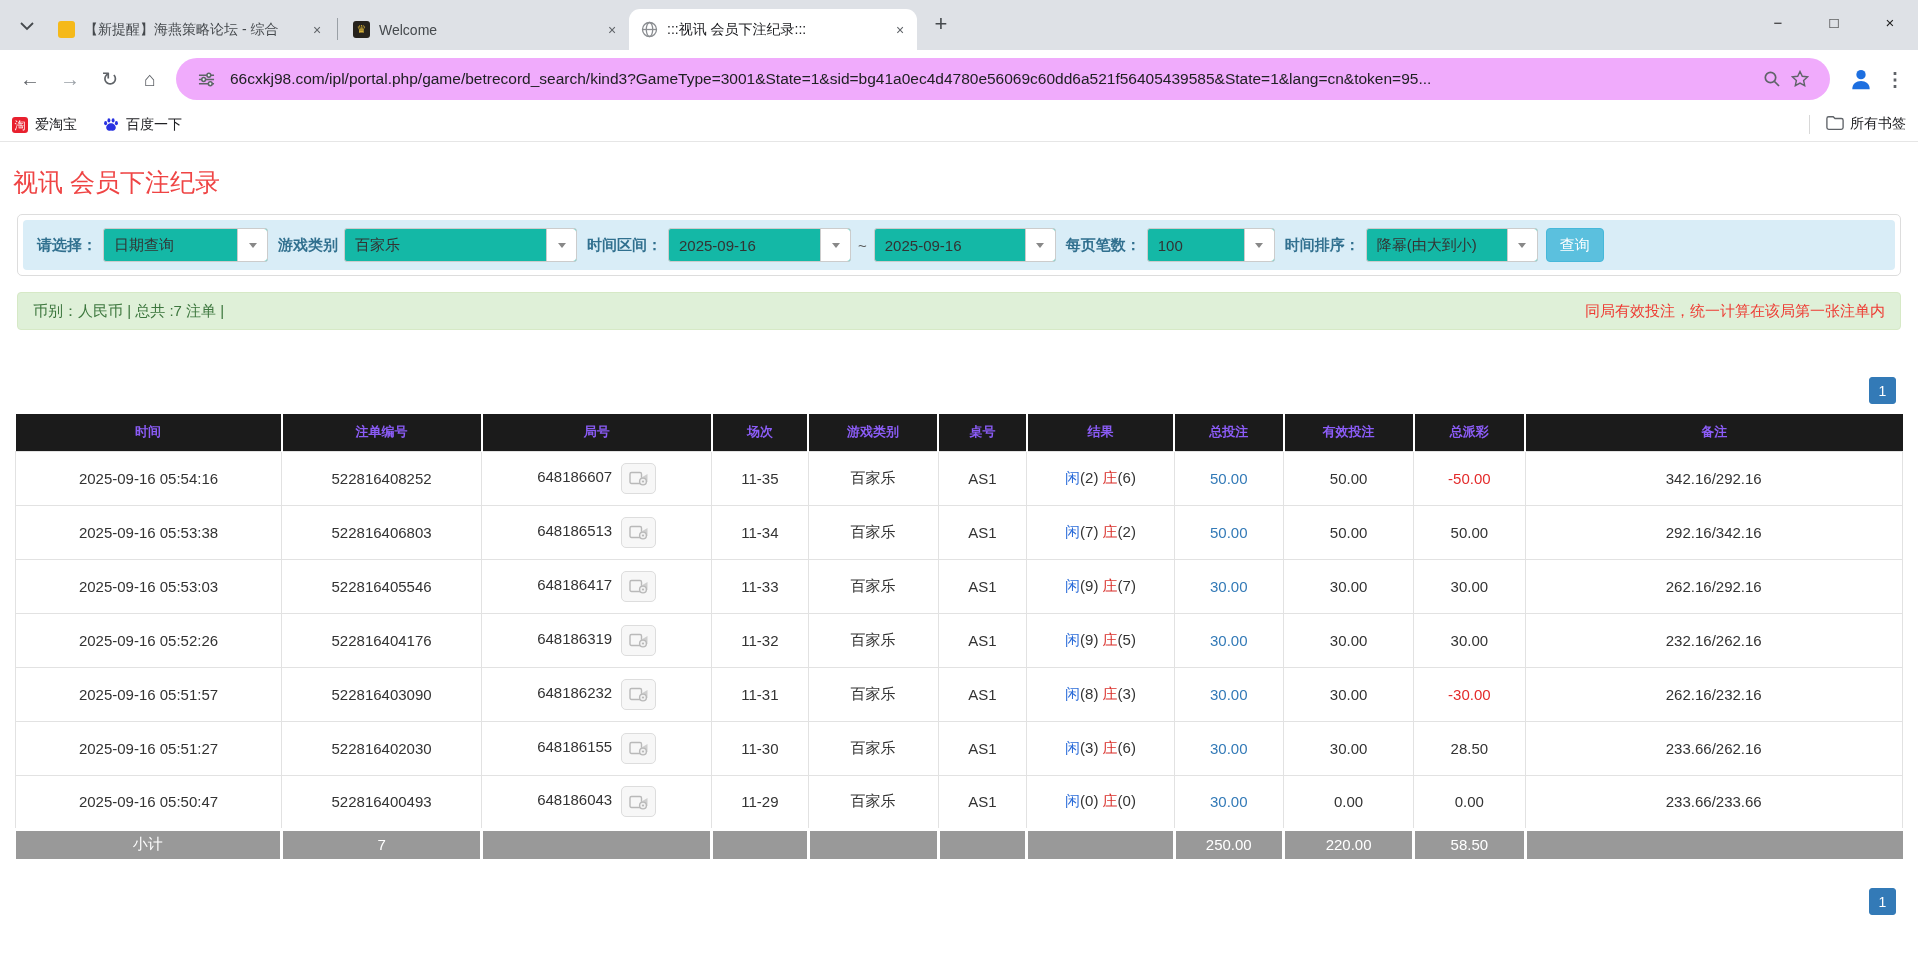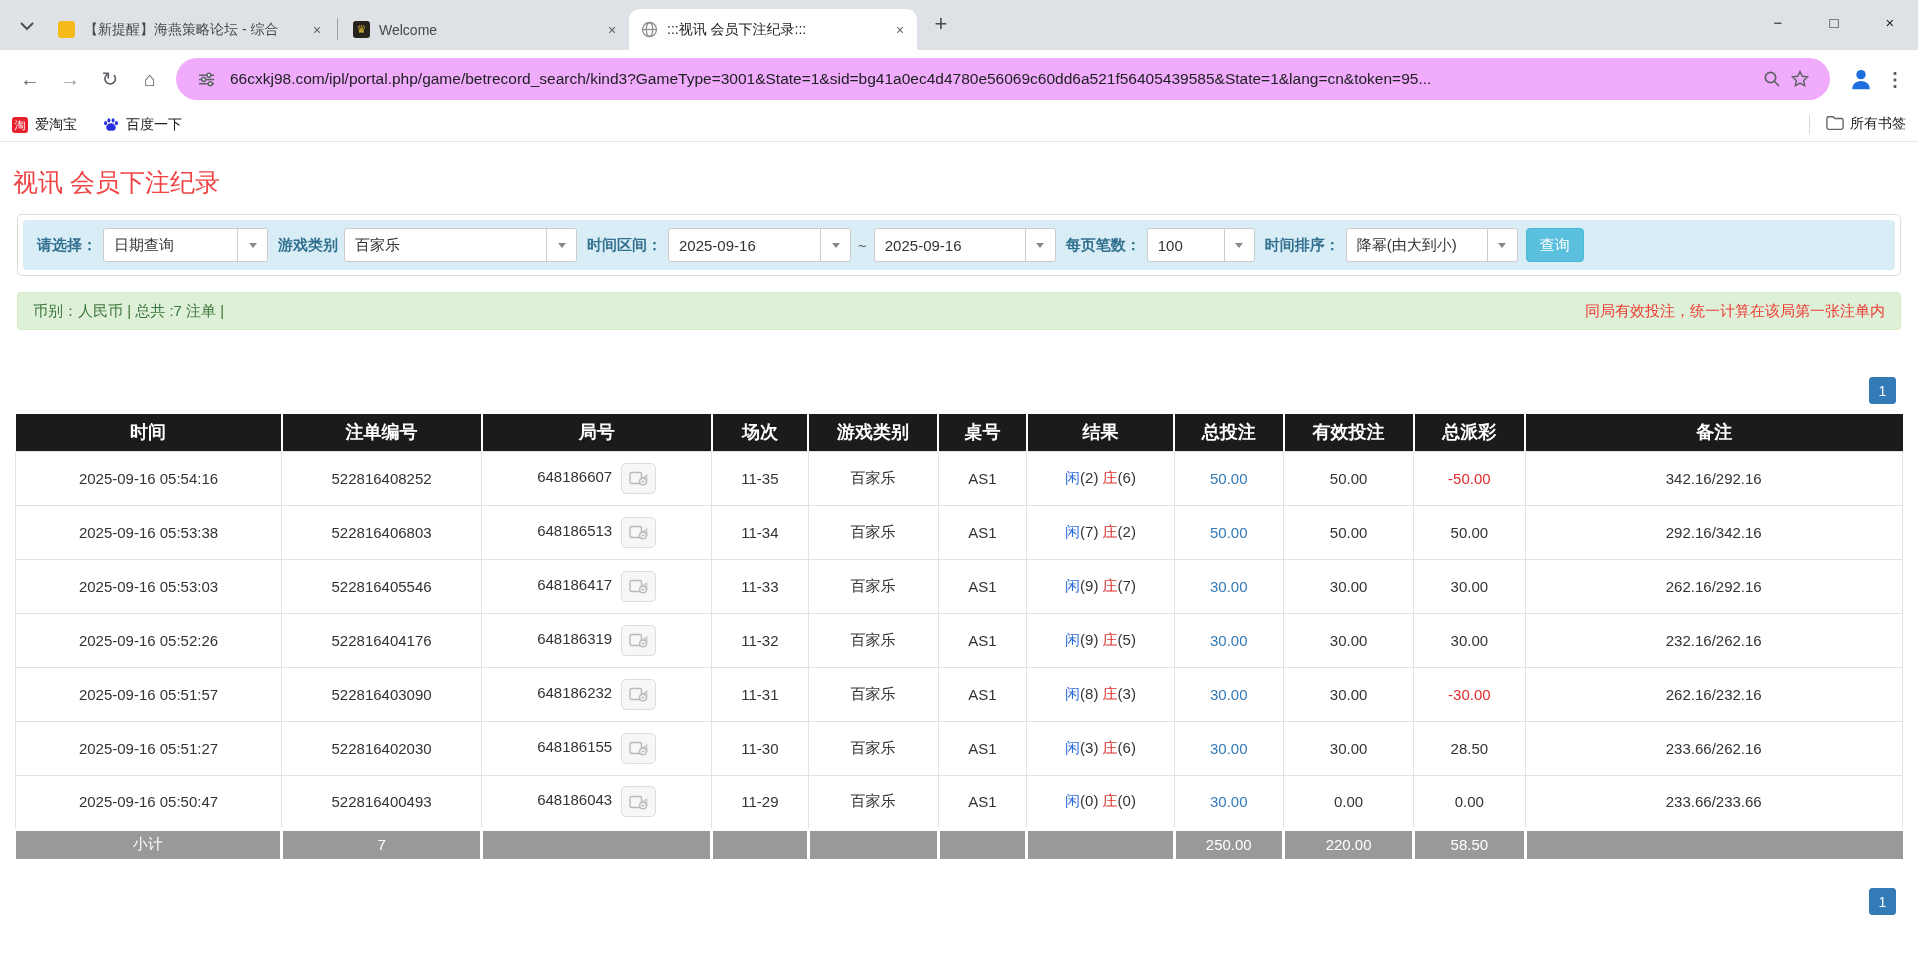--- a/index.html
+++ b/index.html
@@ -36,41 +36,41 @@
   .bm-taobao { background:#e8202e; color:#fff; font-size:11px; line-height:16px; }
   .bm-right { margin-left:auto; display:flex; gap:6px; font-size:14px; color:#202124; }
   .bm-divider { width:1px; height:19px; background:#d8d8d8; margin-right:10px; }
 
   
   .page-title { font-size:25px; font-weight:500; color:#ef4444; margin:24px 0 15px 13px; }
 
   .filter-panel { margin:0 17px; border:1px solid #ddd; border-radius:5px; padding:5px; background:#fff; }
   .filter-bar { background:#d9edf7; border-radius:4px; display:flex; align-items:center; padding:8px 14px; }
   .f-label { color:#31708f; font-weight:bold; font-size:15px; margin:0 6px 0 10px; white-space:nowrap; }
-  .combo { background:#ffffff; border:1px solid #ccc; border-radius:3px; height:34px; display:flex; align-items:stretch; cursor:pointer; }
+  .combo { background:#14b8a6; border:1px solid #ccc; border-radius:3px; height:34px; display:flex; align-items:stretch; cursor:pointer; }
   .combo-text { padding:0 10px; font-size:15px; color:#333; display:flex; align-items:center; flex:1; white-space:nowrap; overflow:hidden; }
   .combo-btn { width:30px; border-left:1px solid #ccc; display:flex; align-items:center; justify-content:center; background:#fff; border-radius:0 3px 3px 0; }
   .caret { width:0; height:0; border-left:4px solid transparent; border-right:4px solid transparent; border-top:5px solid #888; }
-  .w1{width:165px}.w2{width:233px}.w3{width:183px}.w4{width:182px}.w5{width:108px}.w6{width:172px}
+  .w1{width:165px}.w2{width:233px}.w3{width:183px}.w4{width:182px}.w5{width:128px}.w6{width:172px}
   .tilde { color:#555; font-size:15px; margin:0 7px; }
   .btn-query { background:#5bc0de; border:1px solid #46b8da; color:#fff; border-radius:4px; height:34px; padding:0 13px; font-size:15px; margin-left:8px; cursor:pointer; font-family:inherit; }
 
   .summary-bar { margin:16px 17px 0; background:#dff0d8; border:1px solid #d6e9c6; border-radius:4px; height:38px; display:flex; align-items:center; justify-content:space-between; padding:0 15px; font-size:15px; }
   .summary-left { color:#3c763d; }
   .summary-right { color:#ee3b33; }
 
   .pager { display:flex; justify-content:flex-end; margin-right:22px; }
   .pager.top { margin-top:47px; margin-bottom:10px; }
   .pager.bottom { margin-top:29px; }
   .page-btn { width:27px; height:27px; background:#337ab7; border:1px solid #337ab7; color:#fff; display:flex; align-items:center; justify-content:center; border-radius:3px; font-size:14px; cursor:pointer; }
 
   table.records { margin:0 15px; width:1888px; border-collapse:collapse; table-layout:fixed; }
   col.c1{width:14.1%}col.c2{width:10.6%}col.c3{width:12.2%}col.c4{width:5.1%}col.c5{width:6.9%}
   col.c6{width:4.7%}col.c7{width:7.8%}col.c8{width:5.8%}col.c9{width:6.9%}col.c10{width:5.9%}col.c11{width:20%}
-  thead th { background:#1b1b1b; color:#ffffff; font-size:18px; font-weight:bold; height:37px; border-right:2px solid #fff; }
+  thead th { background:#1b1b1b; color:#8b5cf6; font-size:13px; font-weight:bold; height:37px; border-right:2px solid #fff; }
   thead th:last-child { border-right:none; }
   tbody td { height:54px; text-align:center; font-size:15px; color:#333; background:#fff;
     border:1px solid #e2e2e2; white-space:nowrap; overflow:hidden; }
   .res-player { color:#2b6cd9; }
   .res-banker { color:#d9302b; }
   td.bet-link { color:#337ab7; cursor:pointer; }
   td.payout-neg { color:#e42b2b; }
   .round-num { margin-right:9px; }
   .video-btn { display:inline-flex; align-items:center; justify-content:center; width:35px; height:31px;
     border:1px solid #ddd; border-radius:5px; background:#f7f7f7; vertical-align:middle; cursor:pointer; }

